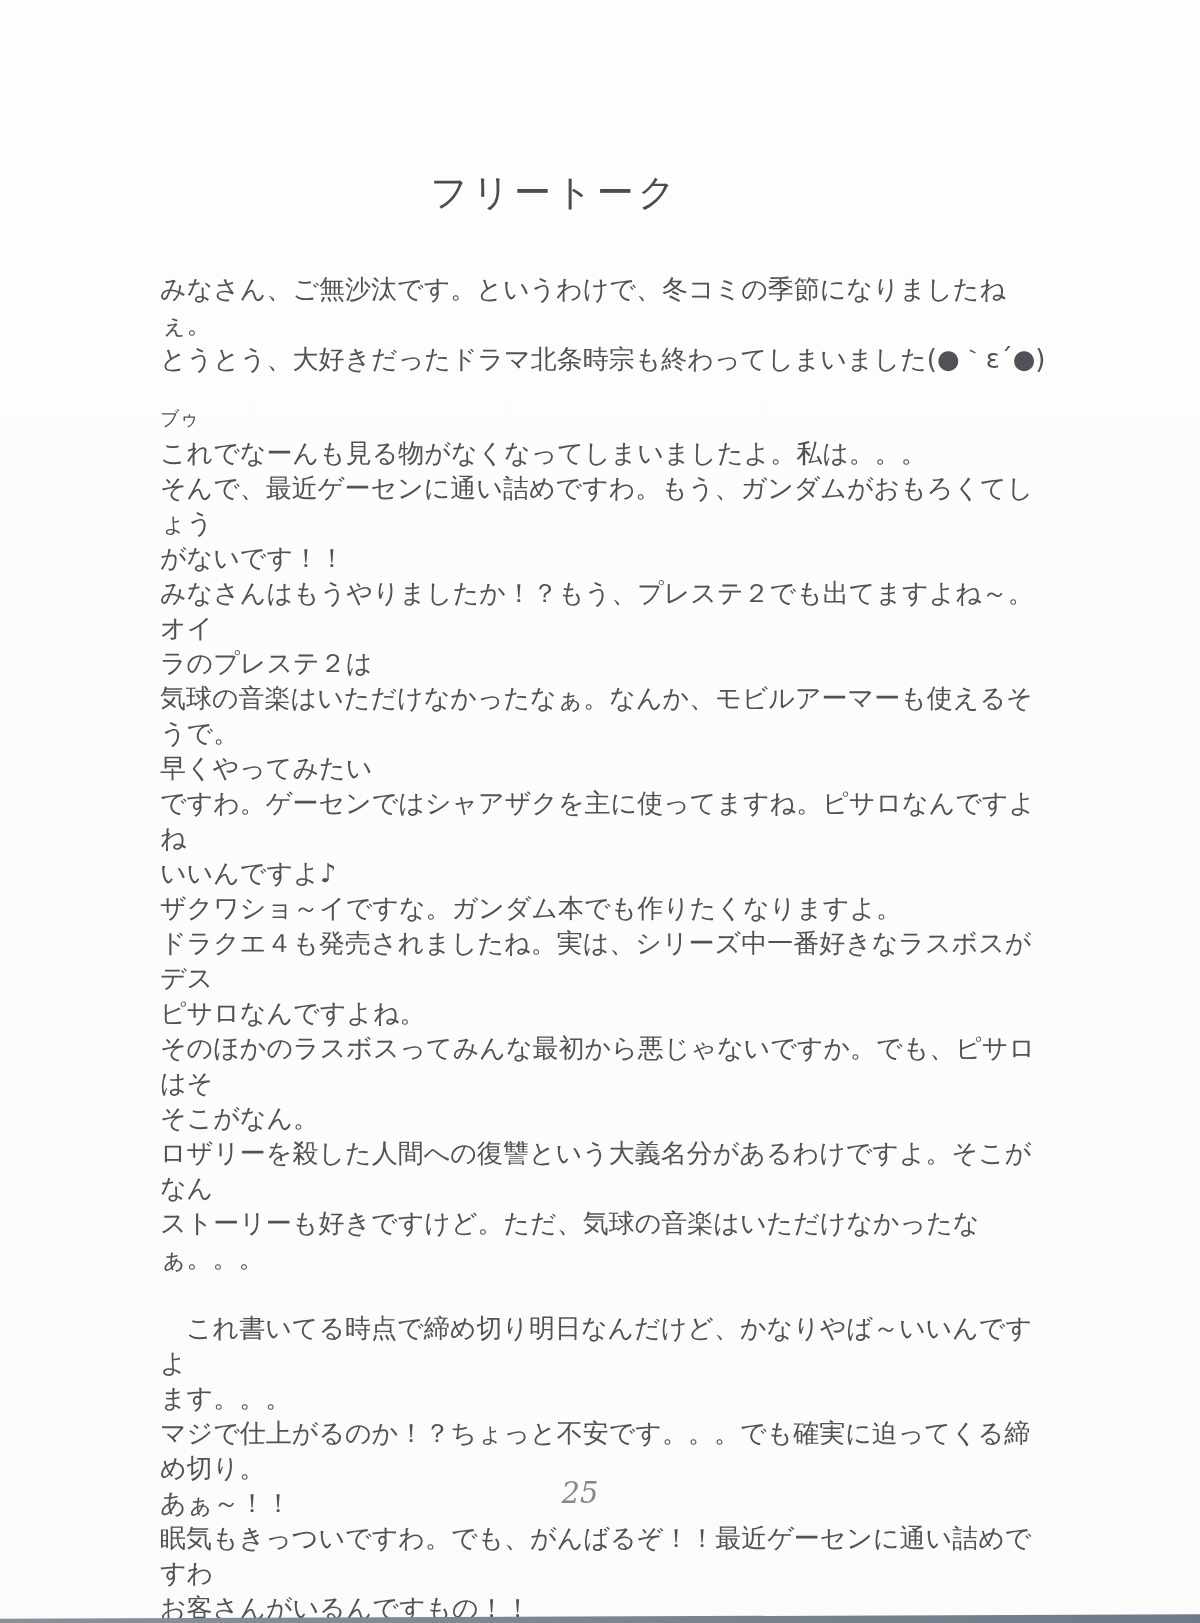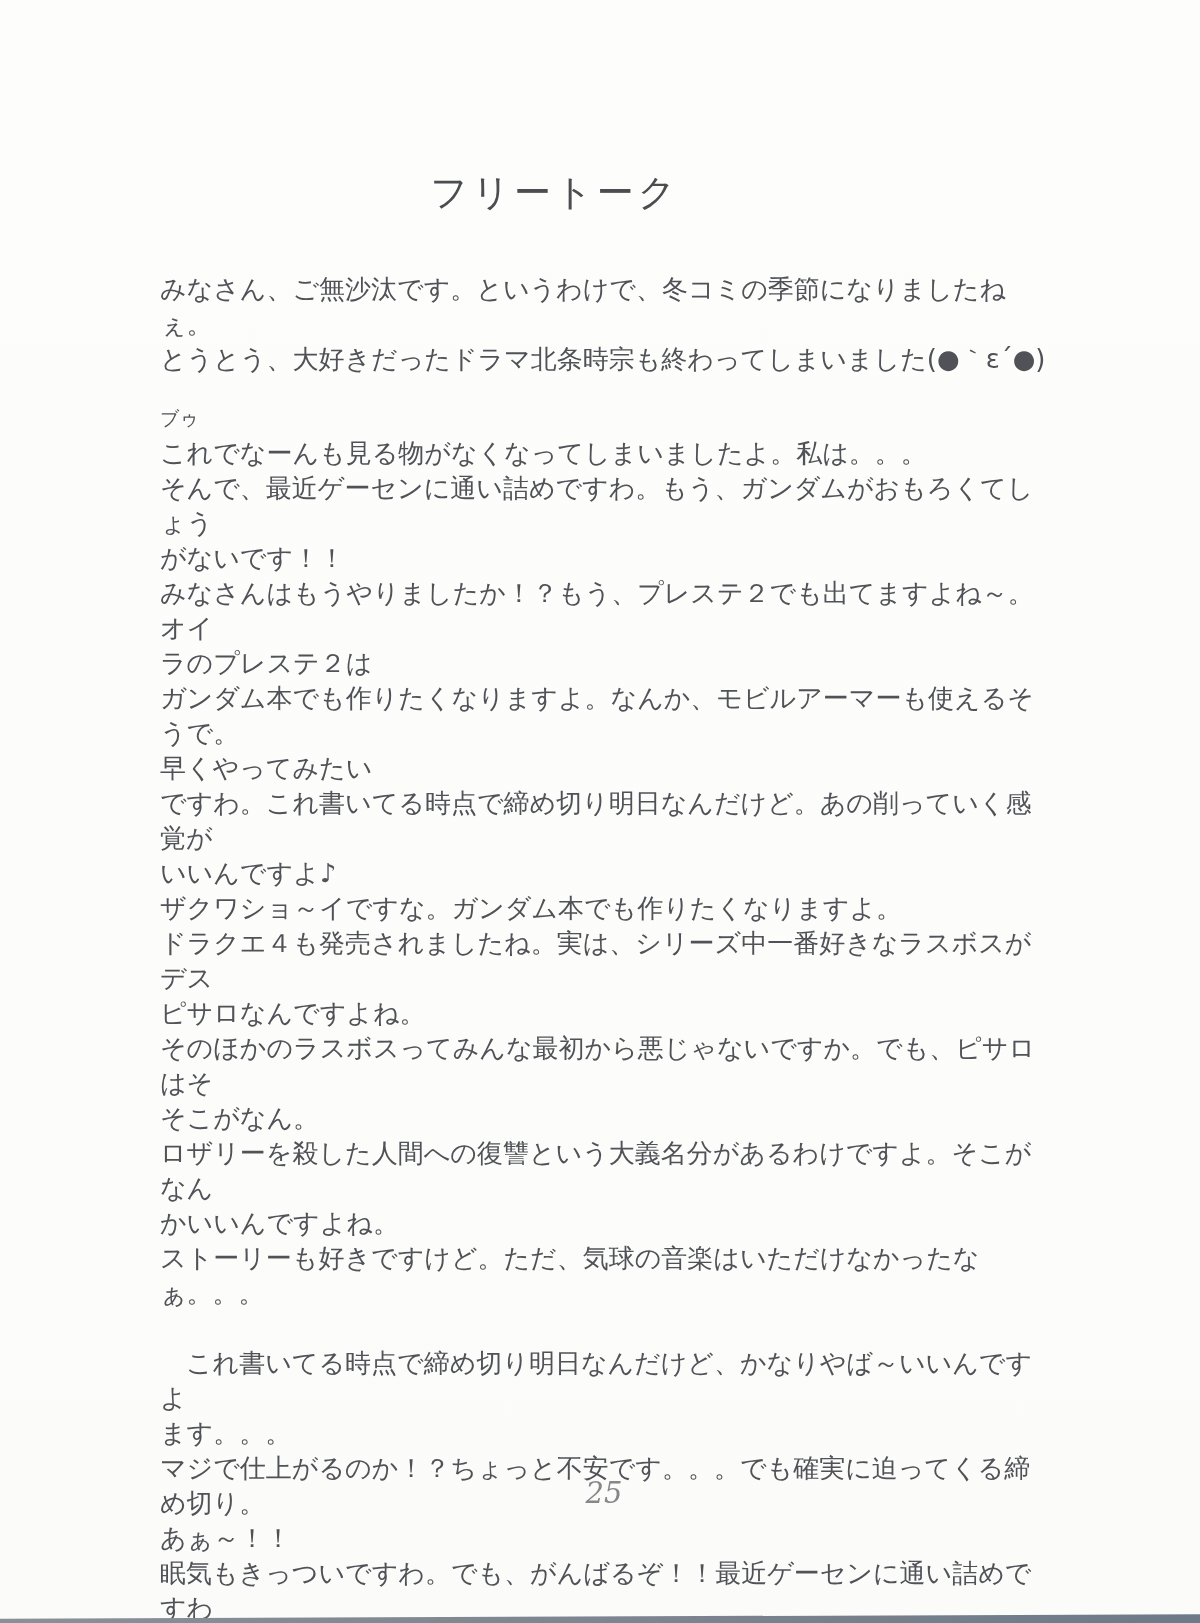--- a/index.html
+++ b/index.html
@@ -50,21 +50,20 @@
   .page-number {
     position: absolute;
     top: 1476px;
     left: 0;
     width: 1160px;
     text-align: center;
     font-family: "DejaVu Serif", serif;
     font-style: italic;
     font-size: 29px;
     color: #85878a;
-    padding-left: 24px;
   }
   .scan-edge {
     position: absolute;
     left: 0;
     bottom: 0;
     width: 100%;
     height: 10px;
     background: linear-gradient(to right, #8b9097, #6e7a89);
     clip-path: polygon(0 58%, 100% 12%, 100% 100%, 0 100%);
   }
@@ -87,31 +86,30 @@
 
   <div class="body-text">
       <div class="line">みなさん、ご無沙汰です。というわけで、冬コミの季節になりましたねぇ。</div>
       <div class="line">とうとう、大好きだったドラマ北条時宗も終わってしまいました(●｀ε´●)</div>
       <div class="line small">ブゥ</div>
       <div class="line">これでなーんも見る物がなくなってしまいましたよ。私は。。。</div>
       <div class="line">そんで、最近ゲーセンに通い詰めですわ。もう、ガンダムがおもろくてしょう</div>
       <div class="line">がないです！！</div>
       <div class="line">みなさんはもうやりましたか！？もう、プレステ２でも出てますよね～。オイ</div>
       <div class="line">ラのプレステ２は</div>
-      <div class="line">ガンダム本でも作りたくなりますよ。なんか、モビルアーマーも使えるそうで。</div>
+      <div class="line">気球の音楽はいただけなかったなぁ。なんか、モビルアーマーも使えるそうで。</div>
       <div class="line">早くやってみたい</div>
-      <div class="line">ですわ。これ書いてる時点で締め切り明日なんだけど。あの削っていく感覚が</div>
+      <div class="line">ですわ。ゲーセンではシャアザクを主に使ってますね。ピサロなんですよね</div>
       <div class="line">いいんですよ♪</div>
       <div class="line">ザクワショ～イですな。ガンダム本でも作りたくなりますよ。</div>
       <div class="line">ドラクエ４も発売されましたね。実は、シリーズ中一番好きなラスボスがデス</div>
       <div class="line">ピサロなんですよね。</div>
       <div class="line">そのほかのラスボスってみんな最初から悪じゃないですか。でも、ピサロはそ</div>
       <div class="line">そこがなん。</div>
       <div class="line">ロザリーを殺した人間への復讐という大義名分があるわけですよ。そこがなん</div>
-      <div class="line">かいいんですよね。</div>
       <div class="line">ストーリーも好きですけど。ただ、気球の音楽はいただけなかったなぁ。。。</div>
       <div class="line blank"></div>
       <div class="line">　これ書いてる時点で締め切り明日なんだけど、かなりやば～いいんですよ</div>
       <div class="line">ます。。。</div>
       <div class="line">マジで仕上がるのか！？ちょっと不安です。。。でも確実に迫ってくる締め切り。</div>
       <div class="line">あぁ～！！</div>
       <div class="line">眠気もきっついですわ。でも、がんばるぞ！！最近ゲーセンに通い詰めですわ</div>
       <div class="line">お客さんがいるんですもの！！</div>
     </div>
 

